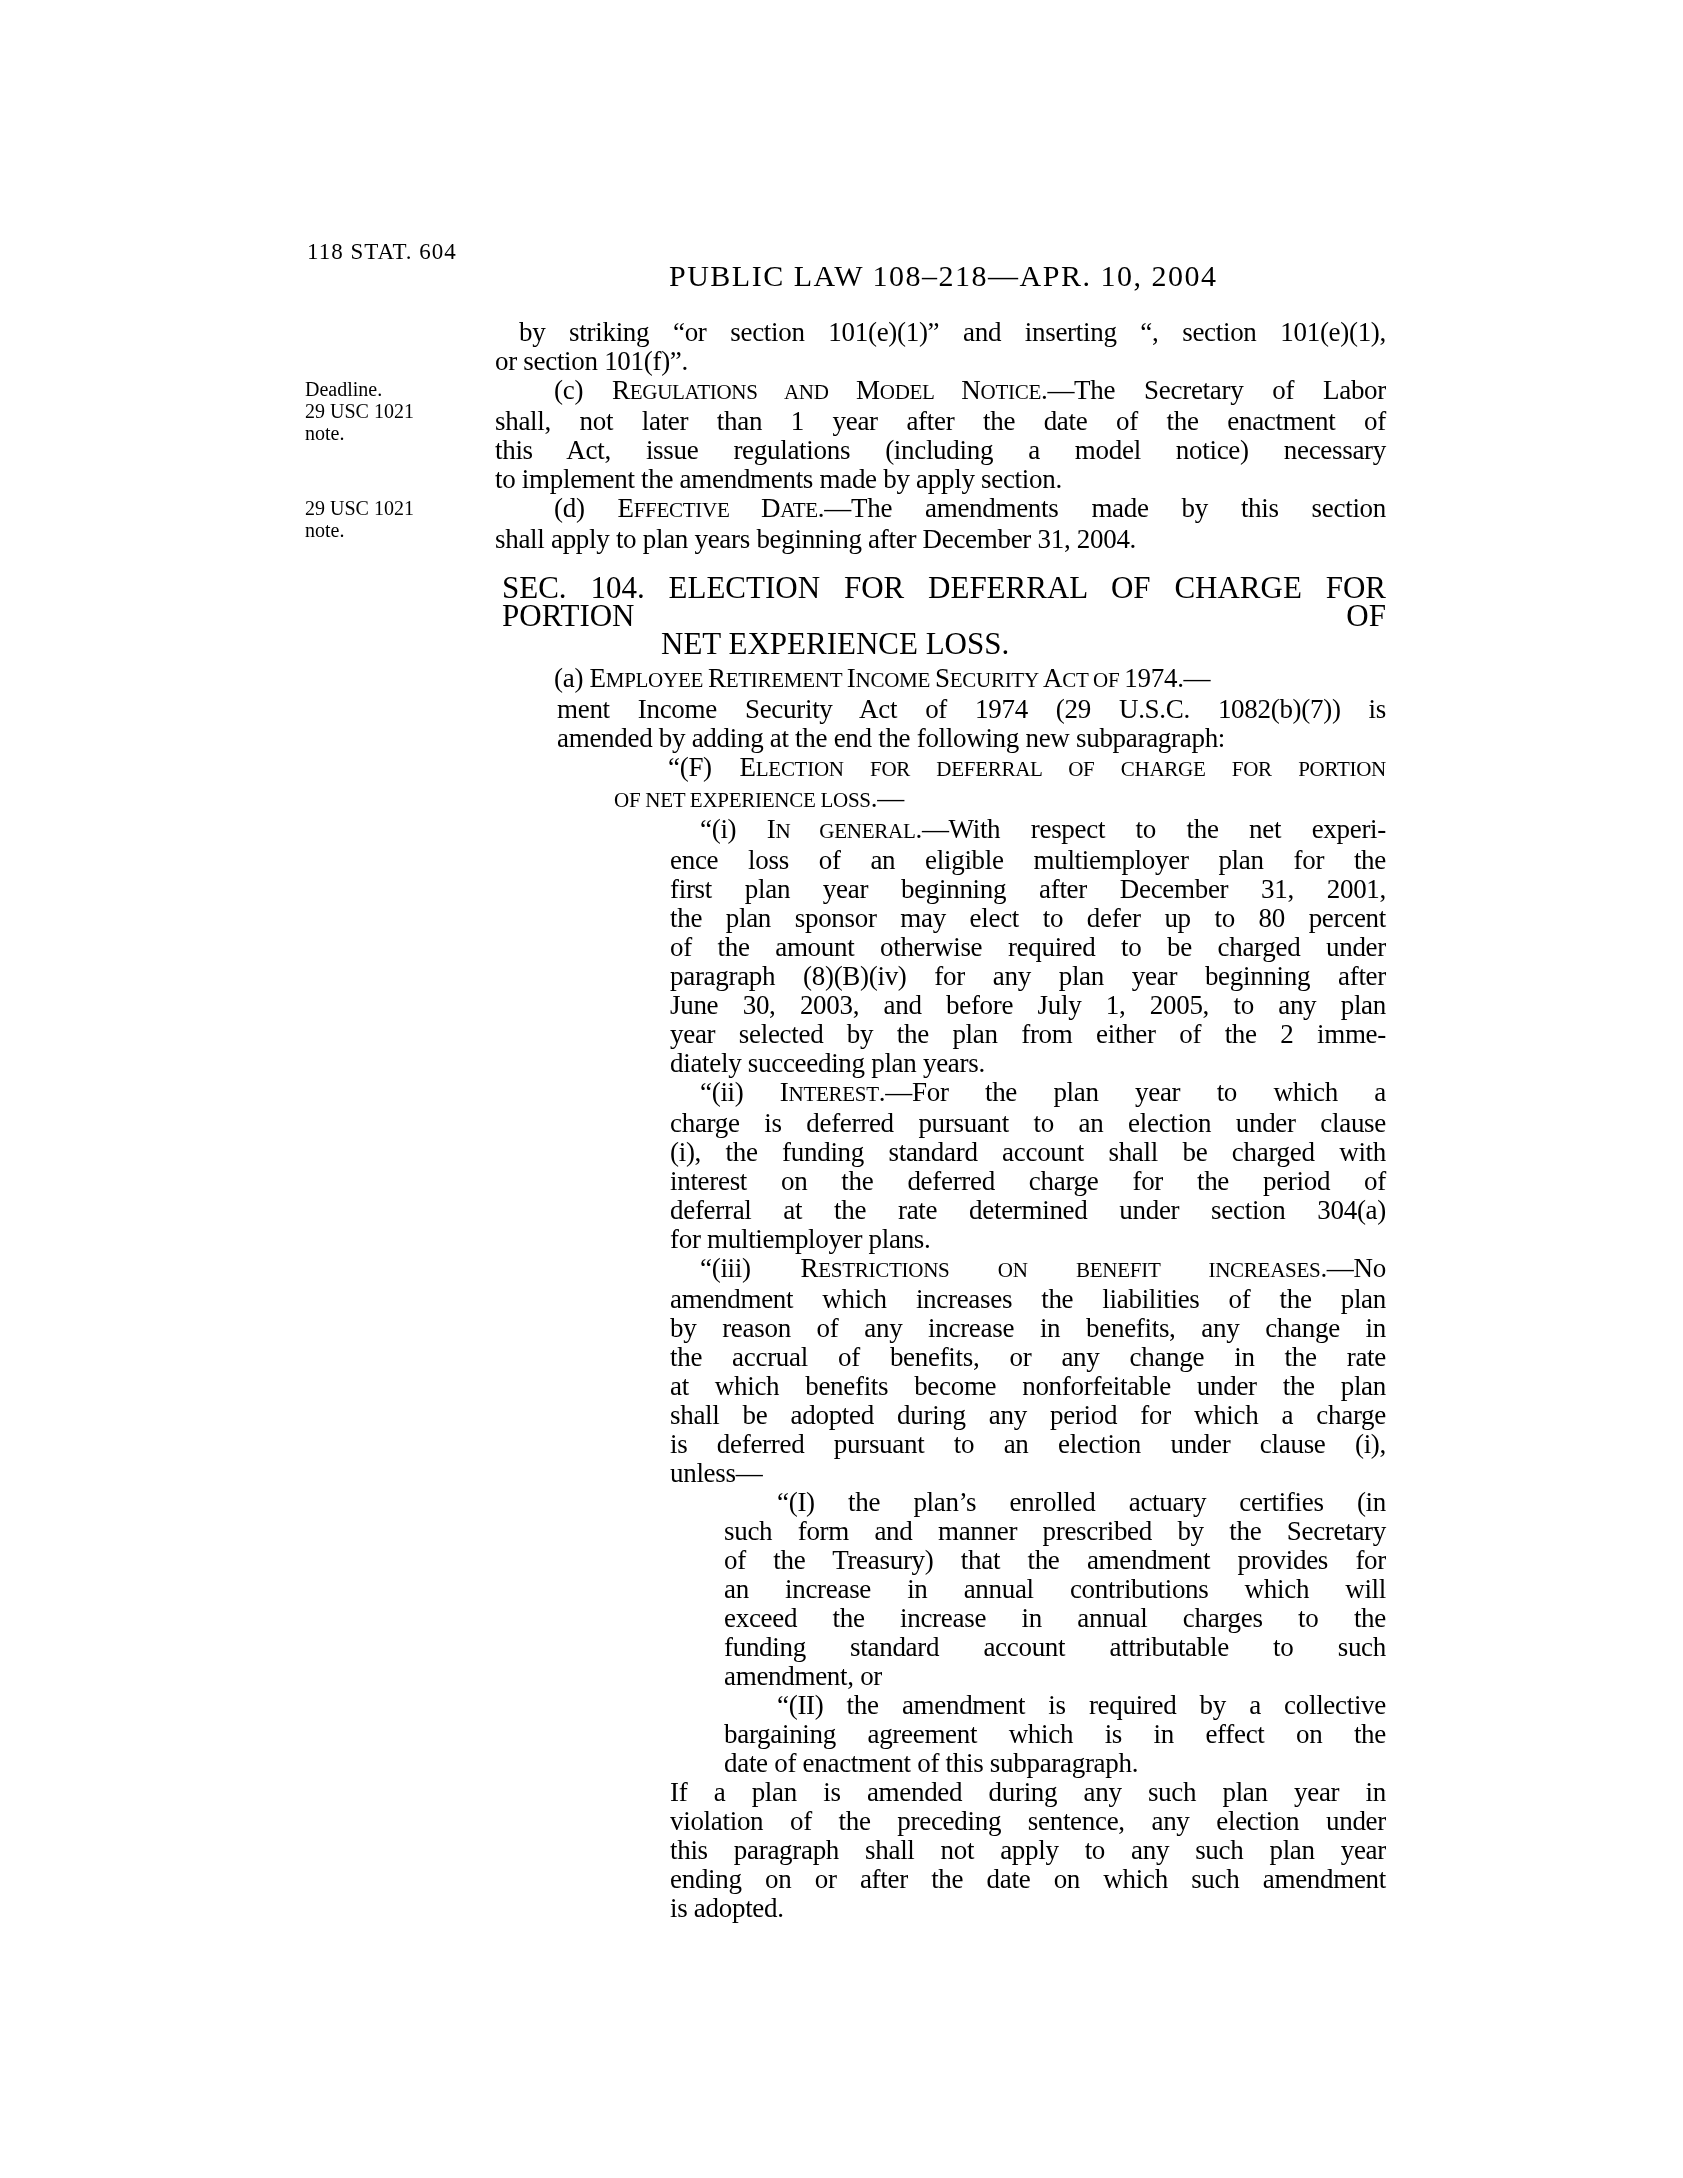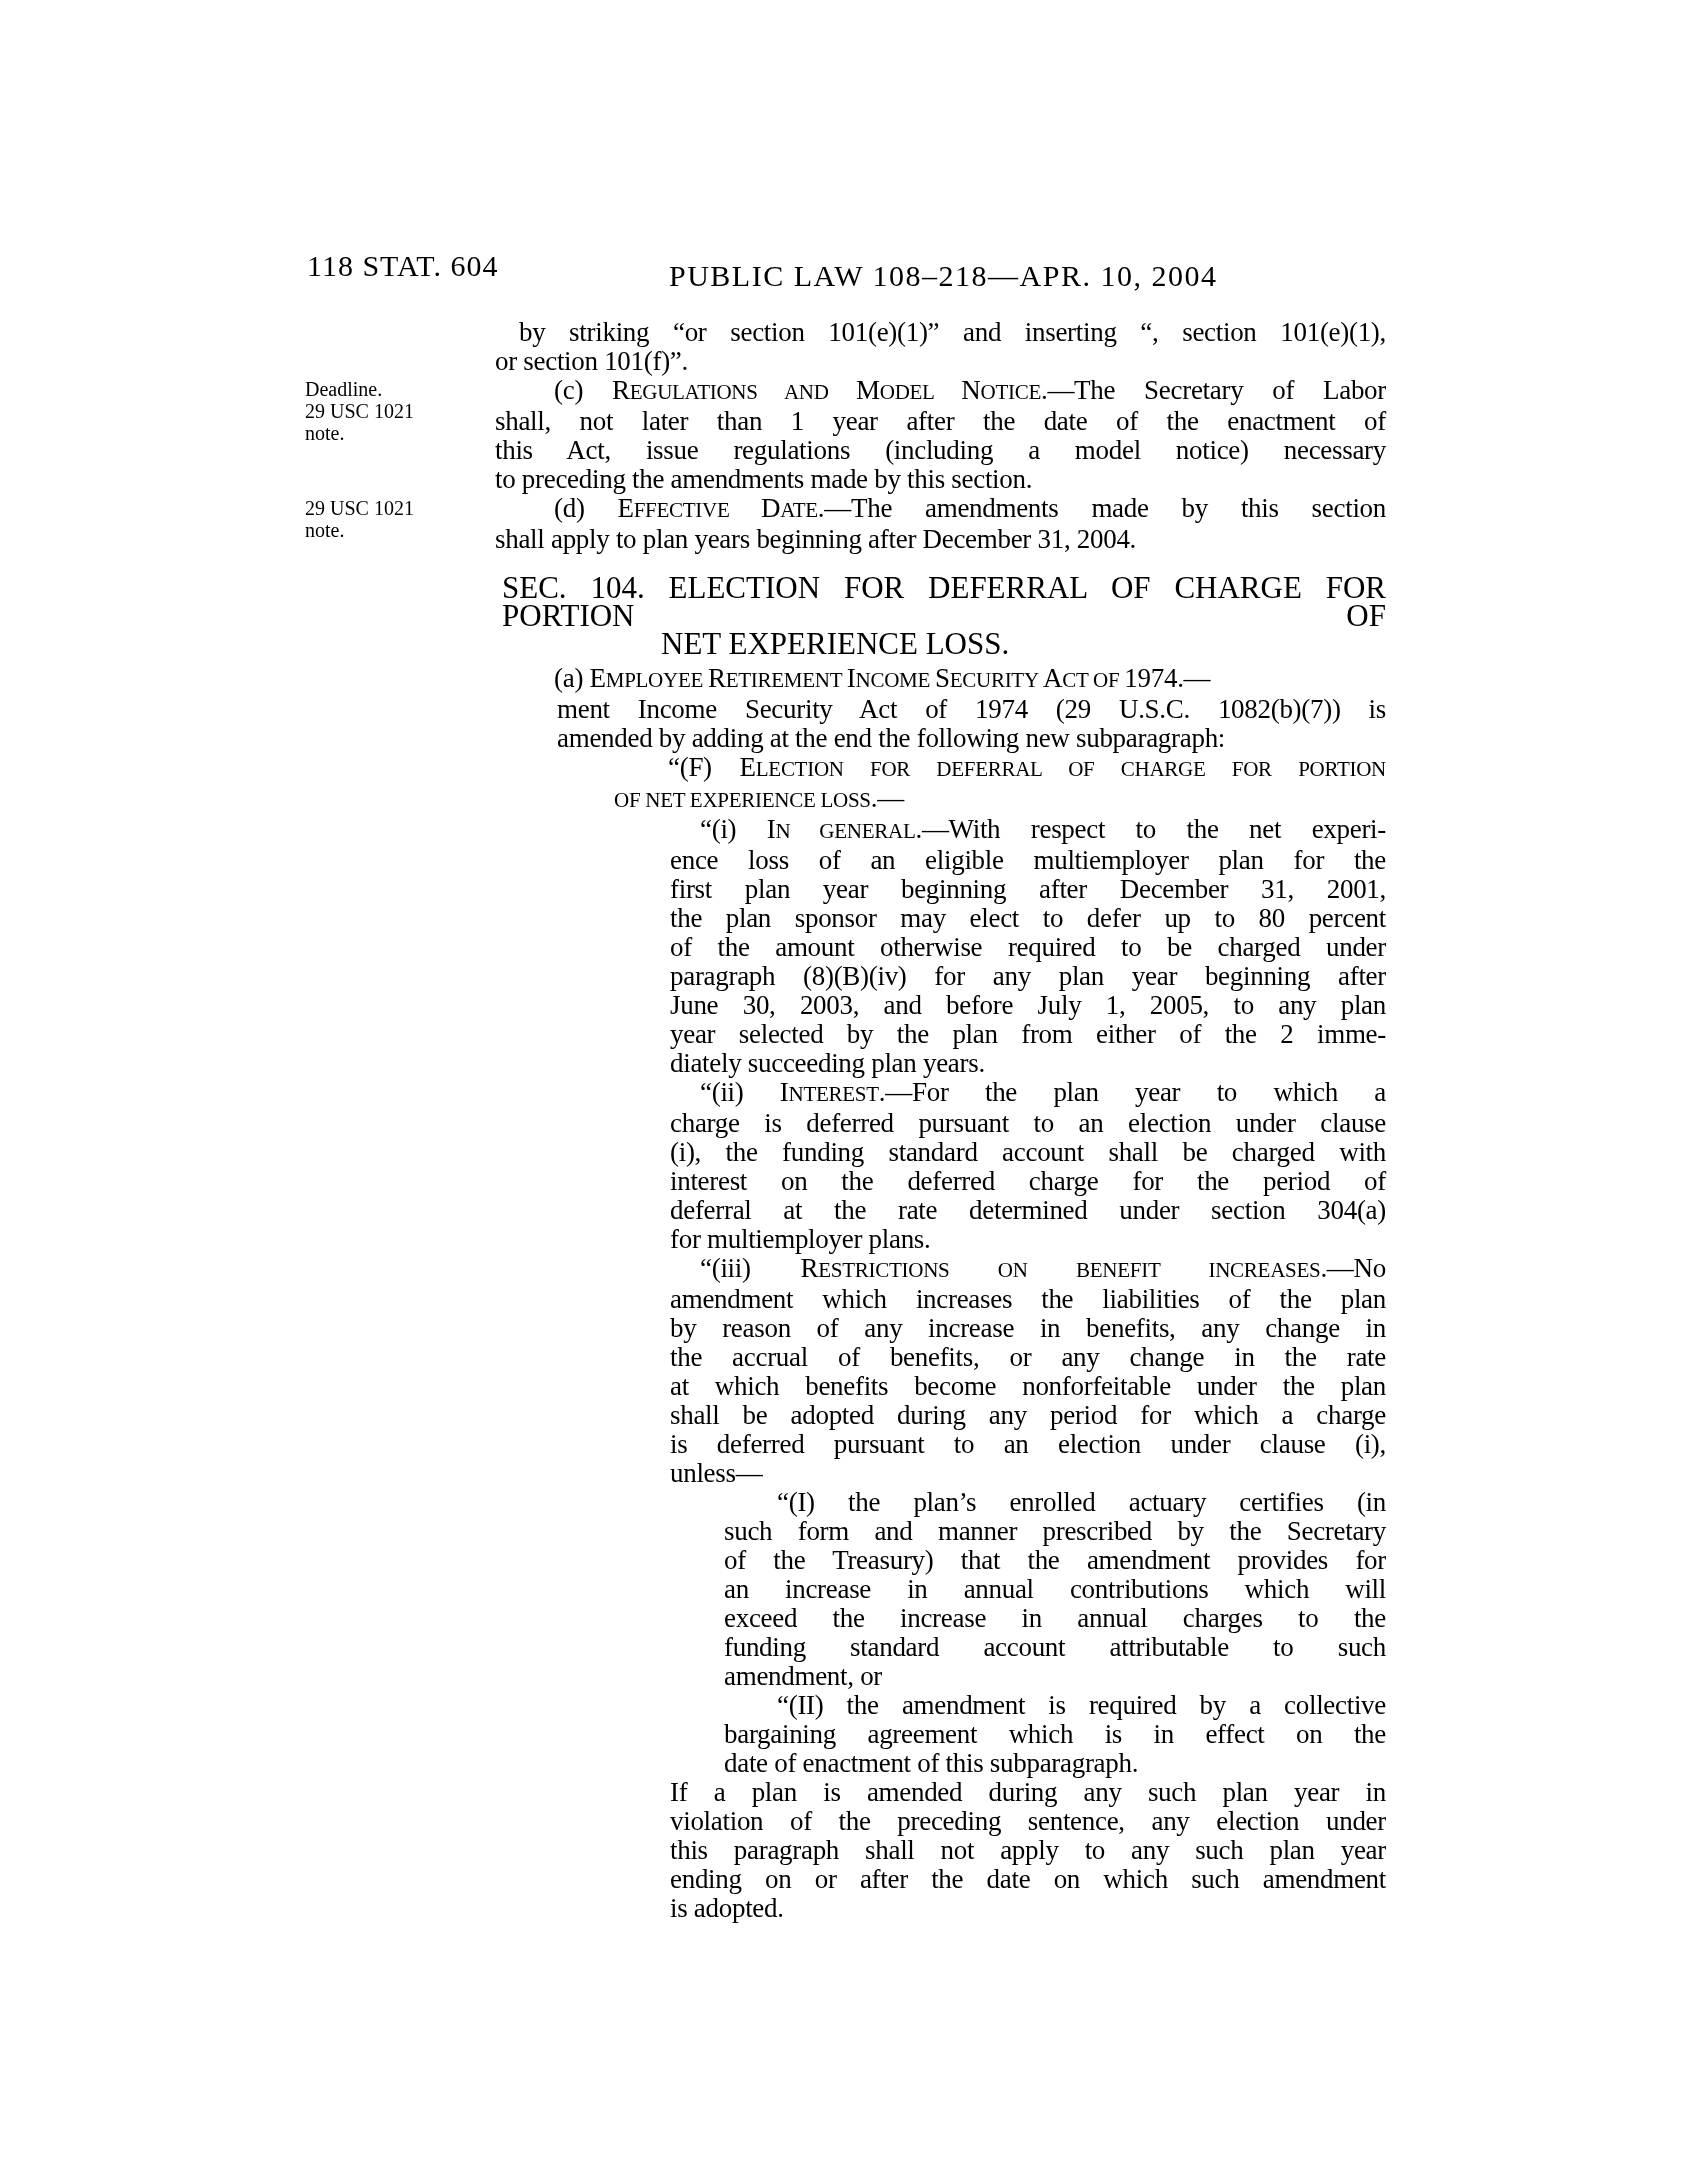--- a/index.html
+++ b/index.html
@@ -3,22 +3,22 @@
 <meta charset="utf-8">
 <style>
   html,body { margin:0; padding:0; background:#ffffff; }
   .page {
     position:relative; width:1683px; height:2178px;
     background:#ffffff; color:#000;
     font-family:"Liberation Serif","DejaVu Serif",serif;
     overflow:hidden;
   }
   .hdr-stat {
-    position:absolute; left:307px; top:249px;
-    font-size:30px; letter-spacing:1px; white-space:nowrap;
+    position:absolute; left:307px; top:239px;
+    font-size:23px; letter-spacing:1px; white-space:nowrap;
   }
   .hdr-law {
     position:absolute; left:669px; top:259px;
     font-size:30px; letter-spacing:1.5px; white-space:nowrap;
   }
   .mnote {
     position:absolute; left:305px; width:183px;
     font-size:20px; line-height:22px;
   }
   .bodycol {
@@ -55,21 +55,21 @@
 
   <div id="body-root" class="bodycol">
       <div class="blk">
         <div class="line" style="padding-left: 0px; margin-left: 24px;"><span>by striking “or section 101(e)(1)” and inserting “, section 101(e)(1),</span></div>
         <div class="line noJ" style="padding-left: 0px;"><span>or section 101(f)”.</span></div>
       </div>
       <div class="blk">
         <div class="line" style="padding-left: 59px;"><span>(c) R</span><span class="sc">EGULATIONS AND </span><span>M</span><span class="sc">ODEL </span><span>N</span><span class="sc">OTICE</span><span>.—The Secretary of Labor</span></div>
         <div class="line" style="padding-left: 0px;"><span>shall, not later than 1 year after the date of the enactment of</span></div>
         <div class="line" style="padding-left: 0px;"><span>this Act, issue regulations (including a model notice) necessary</span></div>
-        <div class="line noJ" style="padding-left: 0px;"><span>to preceding the amendments made by this section.</span></div>
+        <div class="line noJ" style="padding-left: 0px;"><span>to implement the amendments made by apply section.</span></div>
       </div>
       <div class="blk">
         <div class="line" style="padding-left: 59px;"><span>(d) E</span><span class="sc">FFECTIVE </span><span>D</span><span class="sc">ATE</span><span>.—The amendments made by this section</span></div>
         <div class="line noJ" style="padding-left: 0px;"><span>shall apply to plan years beginning after December 31, 2004.</span></div>
       </div>
       <div class="blk heading">
         <div class="line" style="padding-left: 7px;"><span>SEC. 104. ELECTION FOR DEFERRAL OF CHARGE FOR PORTION OF</span></div>
         <div class="line noJ" style="padding-left: 166px;"><span>NET EXPERIENCE LOSS.</span></div>
       </div>
       <div class="blk">

